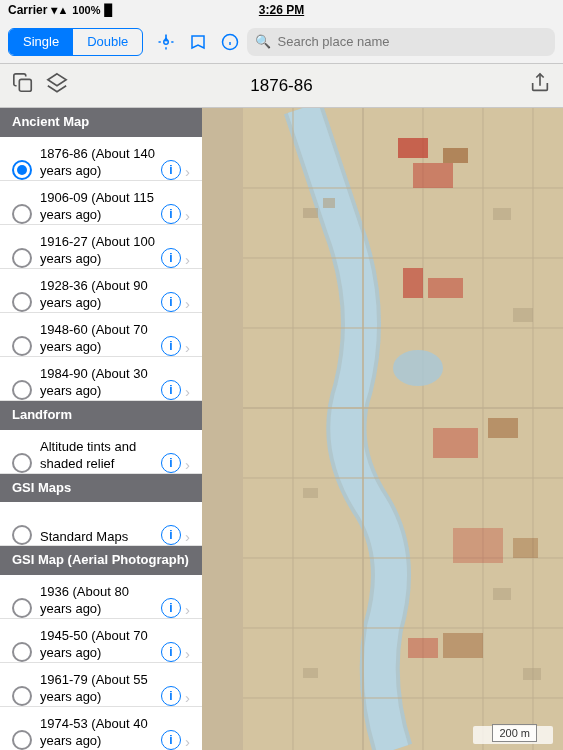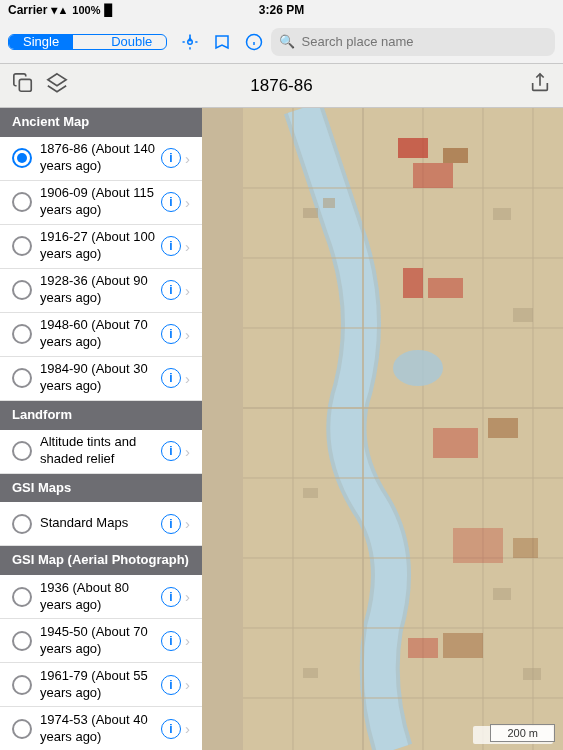--- a/index.html
+++ b/index.html
@@ -19,42 +19,41 @@
       display: flex;
       align-items: center;
       padding: 0 8px;
       font-size: 12px;
       font-weight: 600;
       color: #000;
       position: relative;
       z-index: 100;
     }
     .status-bar-left { display: flex; align-items: center; gap: 4px; }
-    .status-bar-center { position: absolute; left: 50%; transform: translateX(-50%); font-size: 12px; font-weight: 600; }
+    .status-bar-center { position: absolute; left: 50%; transform: translateX(-50%); font-size: 12px; font-weight: 600; text-decoration: underline; }
     .status-bar-right { display: flex; align-items: center; gap: 4px; font-size: 11px; }
 
     
     .nav-bar {
       height: 44px;
       background: #f2f2f2;
       border-bottom: 1px solid #c8c8c8;
       display: flex;
       align-items: center;
       padding: 0 8px;
       gap: 8px;
       position: relative;
       z-index: 100;
     }
     .segment-control {
       display: flex;
       border: 1px solid #007aff;
       border-radius: 6px;
       overflow: hidden;
-      height: 16px;
-      gap: 24px;
+      height: 28px;
     }
     .segment-btn {
       padding: 0 14px;
       font-size: 13px;
       font-weight: 500;
       border: none;
       cursor: pointer;
       display: flex;
       align-items: center;
     }
@@ -167,21 +166,21 @@
       background: #6d6d72;
       color: #fff;
       font-size: 13px;
       font-weight: 600;
       padding: 4px 12px;
       line-height: 1.6;
     }
 
     .list-item {
       display: flex;
-      align-items: center;
+      align-items: flex-end;
       padding: 0 12px;
       height: 44px;
       border-bottom: 1px solid #e0e0e0;
       background: #fff;
       cursor: pointer;
     }
 
     .radio-outer {
       width: 20px;
       height: 20px;
@@ -230,24 +229,24 @@
     .chevron {
       color: #c7c7cc;
       font-size: 15px;
       flex-shrink: 0;
     }
 
     
     .map-scale {
       position: absolute;
       bottom: 8px;
-      right: 8px;
+      right: 26px;
       background: rgba(255,255,255,0.8);
       border: 1px solid #888;
-      padding: 2px 16px;
+      padding: 2px 6px;
       font-size: 11px;
       color: #333;
     }
 
     
     .map-svg {
       width: 100%;
       height: 100%;
     }
 

